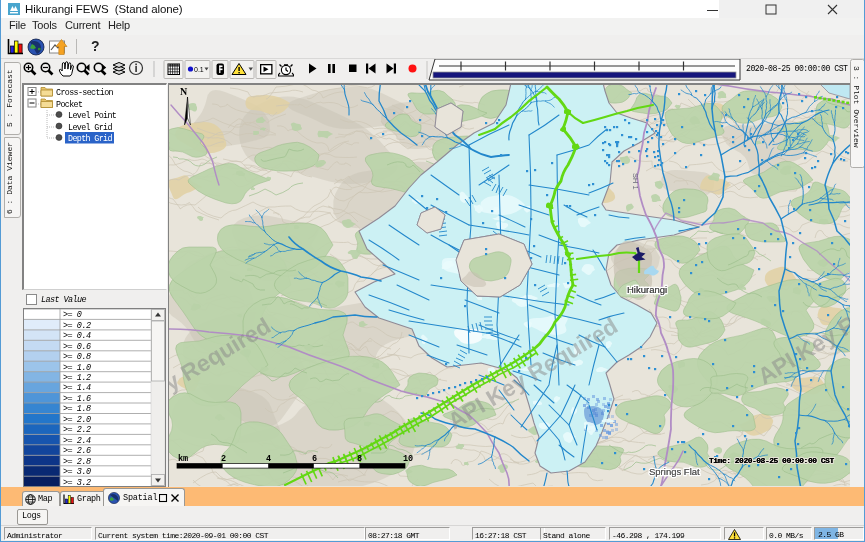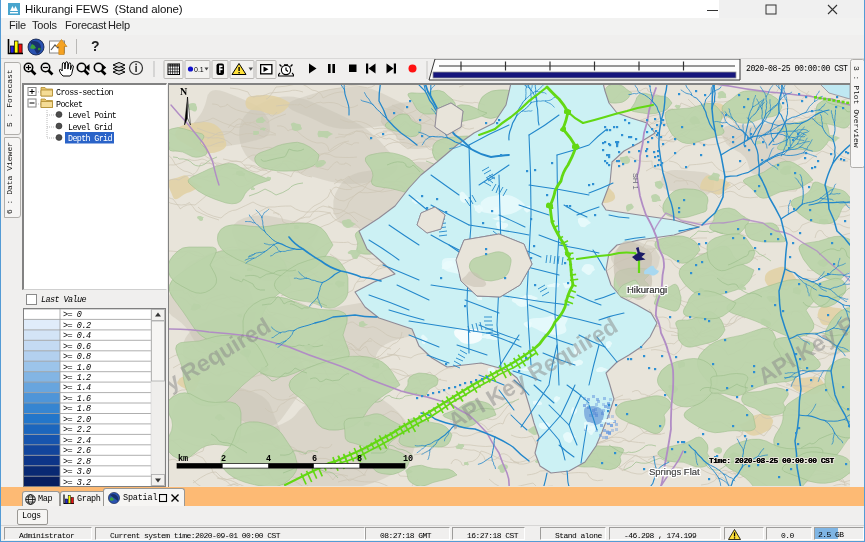--- a/index.html
+++ b/index.html
@@ -21,21 +21,21 @@
 #treepanel{left:21px;top:83px;width:145px;height:207px;background:#fff;
  border-top:2px solid #828282;border-left:2px solid #828282;border-right:1px solid #fff;border-bottom:1px solid #cfcfcf;box-sizing:border-box;}
 #legendpanel{left:21px;top:290px;width:145px;height:234px;background:#f0efee;font-style:italic;}
 #legendtable{left:1px;top:18px;width:143px;height:179px;background:#fff;border:1px solid #808080;box-sizing:border-box;overflow:hidden;}
 #mapwrap{left:167px;top:83px;width:682px;height:404px;border-top:2px solid #828282;border-left:1px solid #828282;box-sizing:border-box;background:#e9e6de;overflow:hidden;}
 #righttabs{left:849px;top:59px;width:14px;height:428px;background:#f0efee;}
 #bottombar{left:0;top:487px;width:863px;height:19px;background:#fdba74;}
 #logsrow{left:0;top:506px;width:863px;height:19px;background:#f0efee;}
 #statusbar{left:0;top:525px;width:863px;height:16px;background:#f0efee;border-top:1px solid #d7d6d5;}
 .scell{position:absolute;top:1px;height:13px;border:1px solid #9d9c9a;border-bottom-color:#fff;border-right-color:#fff;
- font-family:"Liberation Mono",monospace;font-size:8px;letter-spacing:-0.55px;color:#000;padding-top:2.5px;padding-left:14px;box-sizing:border-box;}
+ font-family:"Liberation Mono",monospace;font-size:8px;letter-spacing:-0.55px;color:#000;padding-top:2.5px;padding-left:2px;box-sizing:border-box;}
 .ttab{position:absolute;background:#f2f1ef;border:1px solid #9a9894;border-bottom:none;border-radius:3px 3px 0 0;
  font-family:"Liberation Mono",monospace;font-size:8.5px;letter-spacing:-0.4px;color:#000;}
 </style>
 </head>
 <body>
 <div id="titlebar" class="abs">
  <svg id="appicon" class="abs" viewBox="0 0 12 12">
       <rect x="0" y="0" width="12" height="12" fill="#49a5ce"></rect>
       <path d="M2 8 L4.5 3 L6 6 L7.5 3 L10 8 Z" fill="#fff"></path>
       <rect x="2" y="9" width="8" height="1.4" fill="#fff"></rect>
@@ -43,21 +43,21 @@
  <span id="title" class="abs">Hikurangi FEWS&nbsp;&nbsp;(Stand alone)</span>
  <svg class="abs" style="left:700px;top:0;width:163px;height:18px" viewBox="0 0 163 18">
    <line x1="6" y1="10.5" x2="17" y2="10.5" stroke="#333" stroke-width="1"></line>
    <rect x="65" y="5" width="10" height="9" fill="none" stroke="#333" stroke-width="1"></rect>
    <path d="M127 5 L136 14 M136 5 L127 14" stroke="#333" stroke-width="1.1" fill="none"></path>
  </svg>
 </div>
 <div id="menubar" class="abs">
  <span style="left:8px">File</span>
     <span style="left:31px">Tools</span>
-    <span style="left:64px">Forecast</span>
+    <span style="left:64px">Current</span>
     <span style="left:107px">Help</span>
 </div>
 <div id="toolbar1" class="abs">
  <svg class="abs" style="left:6px;top:3px;width:120px;height:18px" viewBox="0 0 120 18">
 
   <path d="M1.5 1 L1.5 15.5 L16 15.5" stroke="#000" stroke-width="1.6" fill="none"></path>
   <rect x="3.5" y="8" width="3.4" height="7" fill="#2222dd" stroke="#000" stroke-width="0.7"></rect>
   <rect x="7.6" y="3" width="3.4" height="12" fill="#ffff00" stroke="#000" stroke-width="0.7"></rect>
   <rect x="11.7" y="6" width="3.4" height="9" fill="#ee1111" stroke="#000" stroke-width="0.7"></rect>
 
@@ -1707,21 +1707,21 @@
 </div>
 <div id="logsrow" class="abs">
  <div class="ttab" style="left:16px;top:3px;width:29px;height:14px;border:1px solid #9a9894;border-radius:2px;background:#f6f5f3">
       <span style="position:absolute;left:4px;top:1px">Logs</span>
     </div>
 </div>
 <div id="statusbar" class="abs">
  <div class="scell" style="left:3px;width:88px">Administrator</div>
  <div class="scell" style="left:94px;width:270px">Current system time:2020-09-01 00:00 CST</div>
  <div class="scell" style="left:364px;width:85px">08:27:18 GMT</div>
- <div class="scell" style="left:451px;width:73px">16:27:18 CST</div>
+ <div class="scell" style="left:471px;width:73px">16:27:18 CST</div>
  <div class="scell" style="left:539px;width:66px">Stand alone</div>
  <div class="scell" style="left:608px;width:112px">-46.298 , 174.199</div>
  <div class="scell" style="left:723px;width:40px">
       <svg style="position:absolute;left:3px;top:0.5px;width:13px;height:11px" viewBox="0 0 13 11">
         <path d="M6.5 0.5 L12.5 10.5 L0.5 10.5 Z" fill="#ffe13a" stroke="#000" stroke-width="0.8"></path>
         <rect x="5.9" y="3.4" width="1.3" height="4" fill="#000"></rect>
         <rect x="5.9" y="8.3" width="1.3" height="1.3" fill="#000"></rect>
       </svg>
     </div>
  <div class="scell" style="left:765px;width:46px">0.0 MB/s</div>

